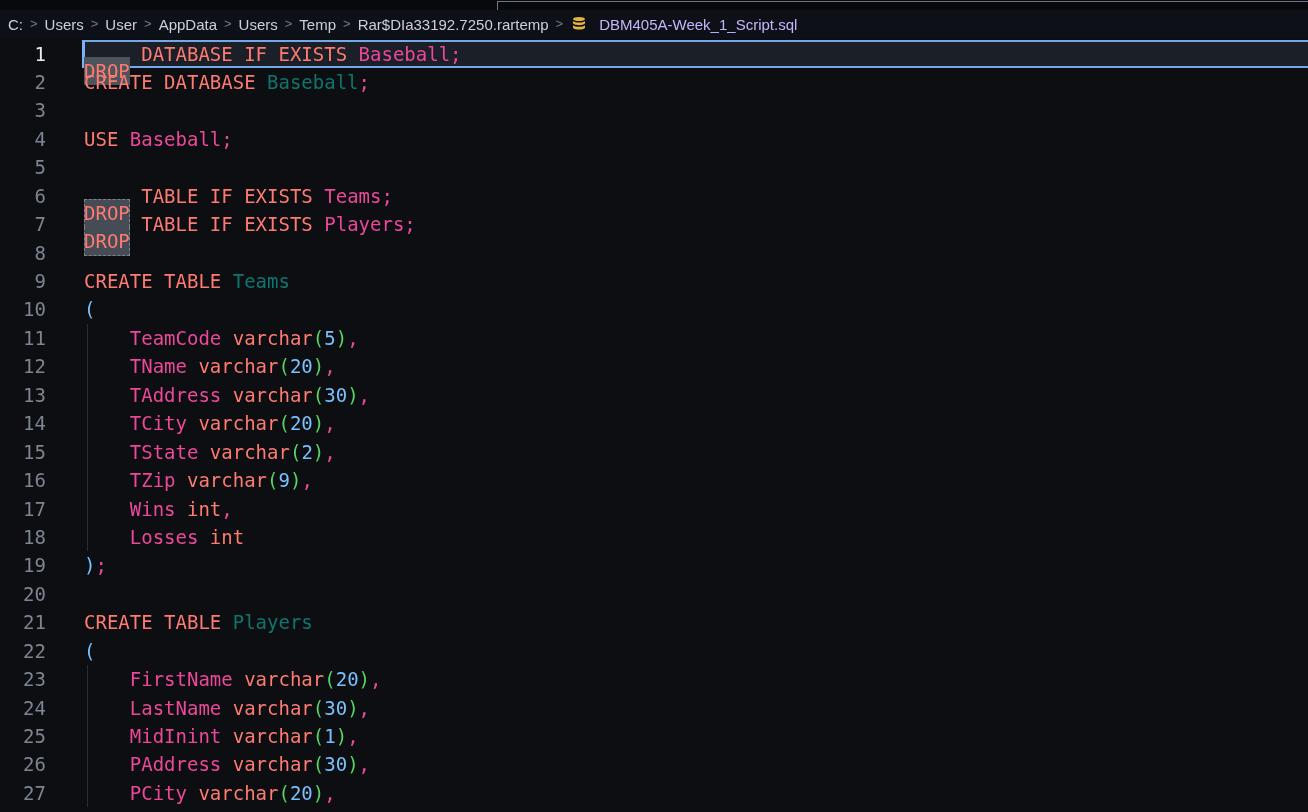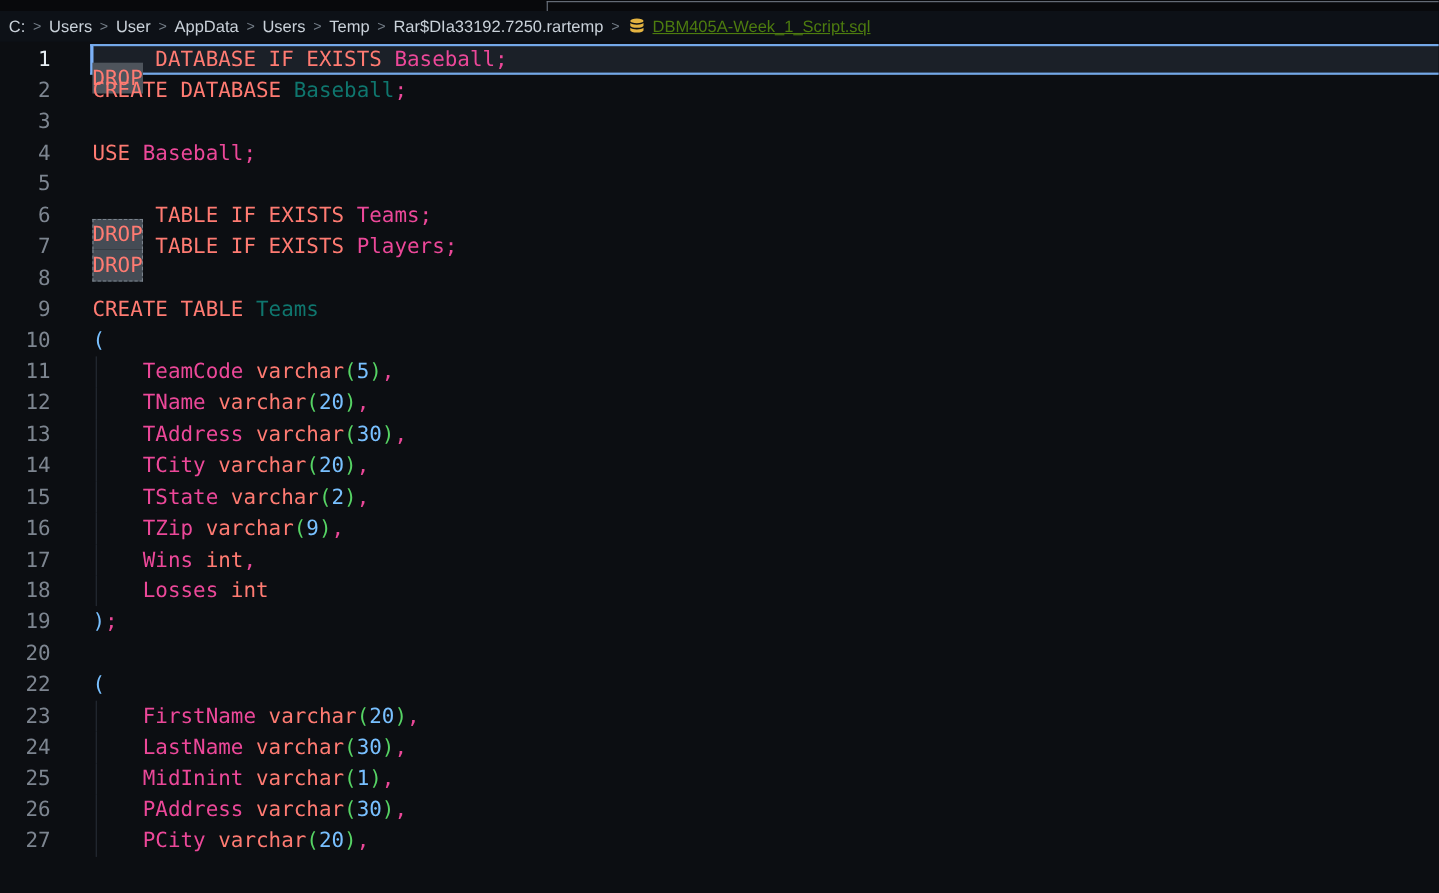--- a/index.html
+++ b/index.html
@@ -11,21 +11,21 @@
   
   .top-strip { position:relative; height:10px; background:#08090c; }
   .tab-edge { position:absolute; left:497px; top:1px; right:0; height:9px;
               border-top:1px solid #6e7681; border-left:1px solid #6e7681; }
 
   
   .breadcrumb { height:28px; display:flex; align-items:center; padding-left:8px;
                 background:#0d1117; font-size:15px; white-space:nowrap; }
   .crumb { color:#c9d1d9; cursor:pointer; }
   .sep { color:#737d87; margin:0 7px; font-size:13px; transform:translateY(-1px); }
-  .bc-file { color:#4d7c0f; margin-left:6px; cursor:pointer;text-decoration:underline; }
+  .bc-file { color:#c4b5fd; margin-left:12px; cursor:pointer; }
   .db-icon { display:inline-flex; align-items:center; margin-left:1px; }
 
   
   .editor { position:relative; margin-top:1.5px; font-family:"DejaVu Sans Mono","Liberation Mono",monospace;
             font-size:19px; }
   .row { position:relative; height:28.45px; line-height:28.45px; white-space:pre; }
   .gutter { position:absolute; left:0; top:0; width:46px; text-align:right;
             color:#7d8590; z-index:2; }
   .row.active .gutter { color:#e6edf3; }
   .content { position:relative; display:block; margin-left:84px; z-index:1; }
@@ -105,20 +105,21 @@
         <div class="row guide"><span class="gutter">11</span><span class="content"><span class="tk-pl">    TeamCode </span><span class="tk-kw">varchar</span><span class="tk-p2">(</span><span class="tk-num">5</span><span class="tk-p2">)</span><span class="tk-pl">,</span></span></div>
         <div class="row guide"><span class="gutter">12</span><span class="content"><span class="tk-pl">    TName </span><span class="tk-kw">varchar</span><span class="tk-p2">(</span><span class="tk-num">20</span><span class="tk-p2">)</span><span class="tk-pl">,</span></span></div>
         <div class="row guide"><span class="gutter">13</span><span class="content"><span class="tk-pl">    TAddress </span><span class="tk-kw">varchar</span><span class="tk-p2">(</span><span class="tk-num">30</span><span class="tk-p2">)</span><span class="tk-pl">,</span></span></div>
         <div class="row guide"><span class="gutter">14</span><span class="content"><span class="tk-pl">    TCity </span><span class="tk-kw">varchar</span><span class="tk-p2">(</span><span class="tk-num">20</span><span class="tk-p2">)</span><span class="tk-pl">,</span></span></div>
         <div class="row guide"><span class="gutter">15</span><span class="content"><span class="tk-pl">    TState </span><span class="tk-kw">varchar</span><span class="tk-p2">(</span><span class="tk-num">2</span><span class="tk-p2">)</span><span class="tk-pl">,</span></span></div>
         <div class="row guide"><span class="gutter">16</span><span class="content"><span class="tk-pl">    TZip </span><span class="tk-kw">varchar</span><span class="tk-p2">(</span><span class="tk-num">9</span><span class="tk-p2">)</span><span class="tk-pl">,</span></span></div>
         <div class="row guide"><span class="gutter">17</span><span class="content"><span class="tk-pl">    Wins </span><span class="tk-kw">int</span><span class="tk-pl">,</span></span></div>
         <div class="row guide"><span class="gutter">18</span><span class="content"><span class="tk-pl">    Losses </span><span class="tk-kw">int</span></span></div>
         <div class="row"><span class="gutter">19</span><span class="content"><span class="tk-p1">)</span><span class="tk-pl">;</span></span></div>
         <div class="row"><span class="gutter">20</span><span class="content"></span></div>
+        <div class="row"><span class="gutter">21</span><span class="content"><span class="tk-kw">CREATE TABLE</span><span class="tk-pl"> </span><span class="tk-ent">Players</span></span></div>
         <div class="row"><span class="gutter">22</span><span class="content"><span class="tk-p1">(</span></span></div>
         <div class="row guide"><span class="gutter">23</span><span class="content"><span class="tk-pl">    FirstName </span><span class="tk-kw">varchar</span><span class="tk-p2">(</span><span class="tk-num">20</span><span class="tk-p2">)</span><span class="tk-pl">,</span></span></div>
         <div class="row guide"><span class="gutter">24</span><span class="content"><span class="tk-pl">    LastName </span><span class="tk-kw">varchar</span><span class="tk-p2">(</span><span class="tk-num">30</span><span class="tk-p2">)</span><span class="tk-pl">,</span></span></div>
         <div class="row guide"><span class="gutter">25</span><span class="content"><span class="tk-pl">    MidInint </span><span class="tk-kw">varchar</span><span class="tk-p2">(</span><span class="tk-num">1</span><span class="tk-p2">)</span><span class="tk-pl">,</span></span></div>
         <div class="row guide"><span class="gutter">26</span><span class="content"><span class="tk-pl">    PAddress </span><span class="tk-kw">varchar</span><span class="tk-p2">(</span><span class="tk-num">30</span><span class="tk-p2">)</span><span class="tk-pl">,</span></span></div>
         <div class="row guide"><span class="gutter">27</span><span class="content"><span class="tk-pl">    PCity </span><span class="tk-kw">varchar</span><span class="tk-p2">(</span><span class="tk-num">20</span><span class="tk-p2">)</span><span class="tk-pl">,</span></span></div>
       </div>
   </div>
 
 </div>

